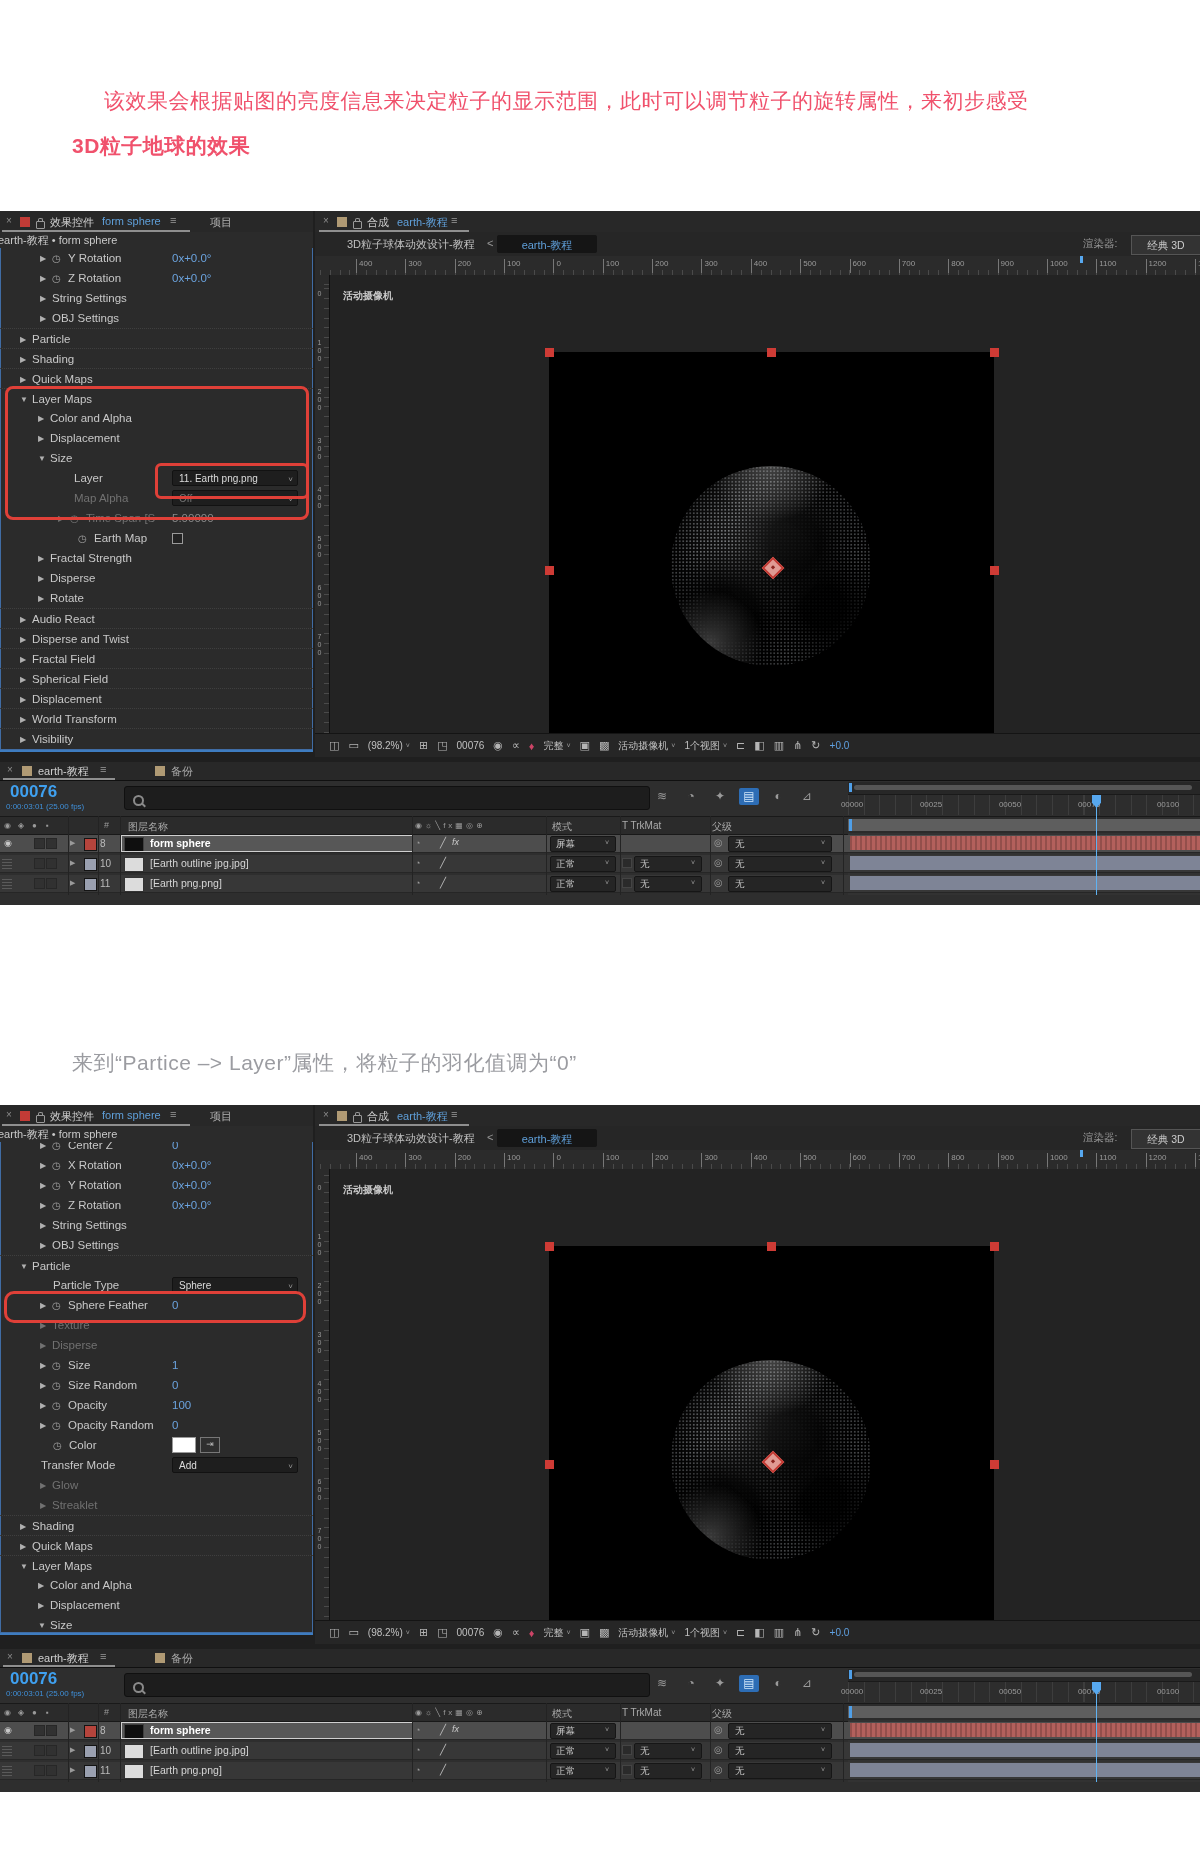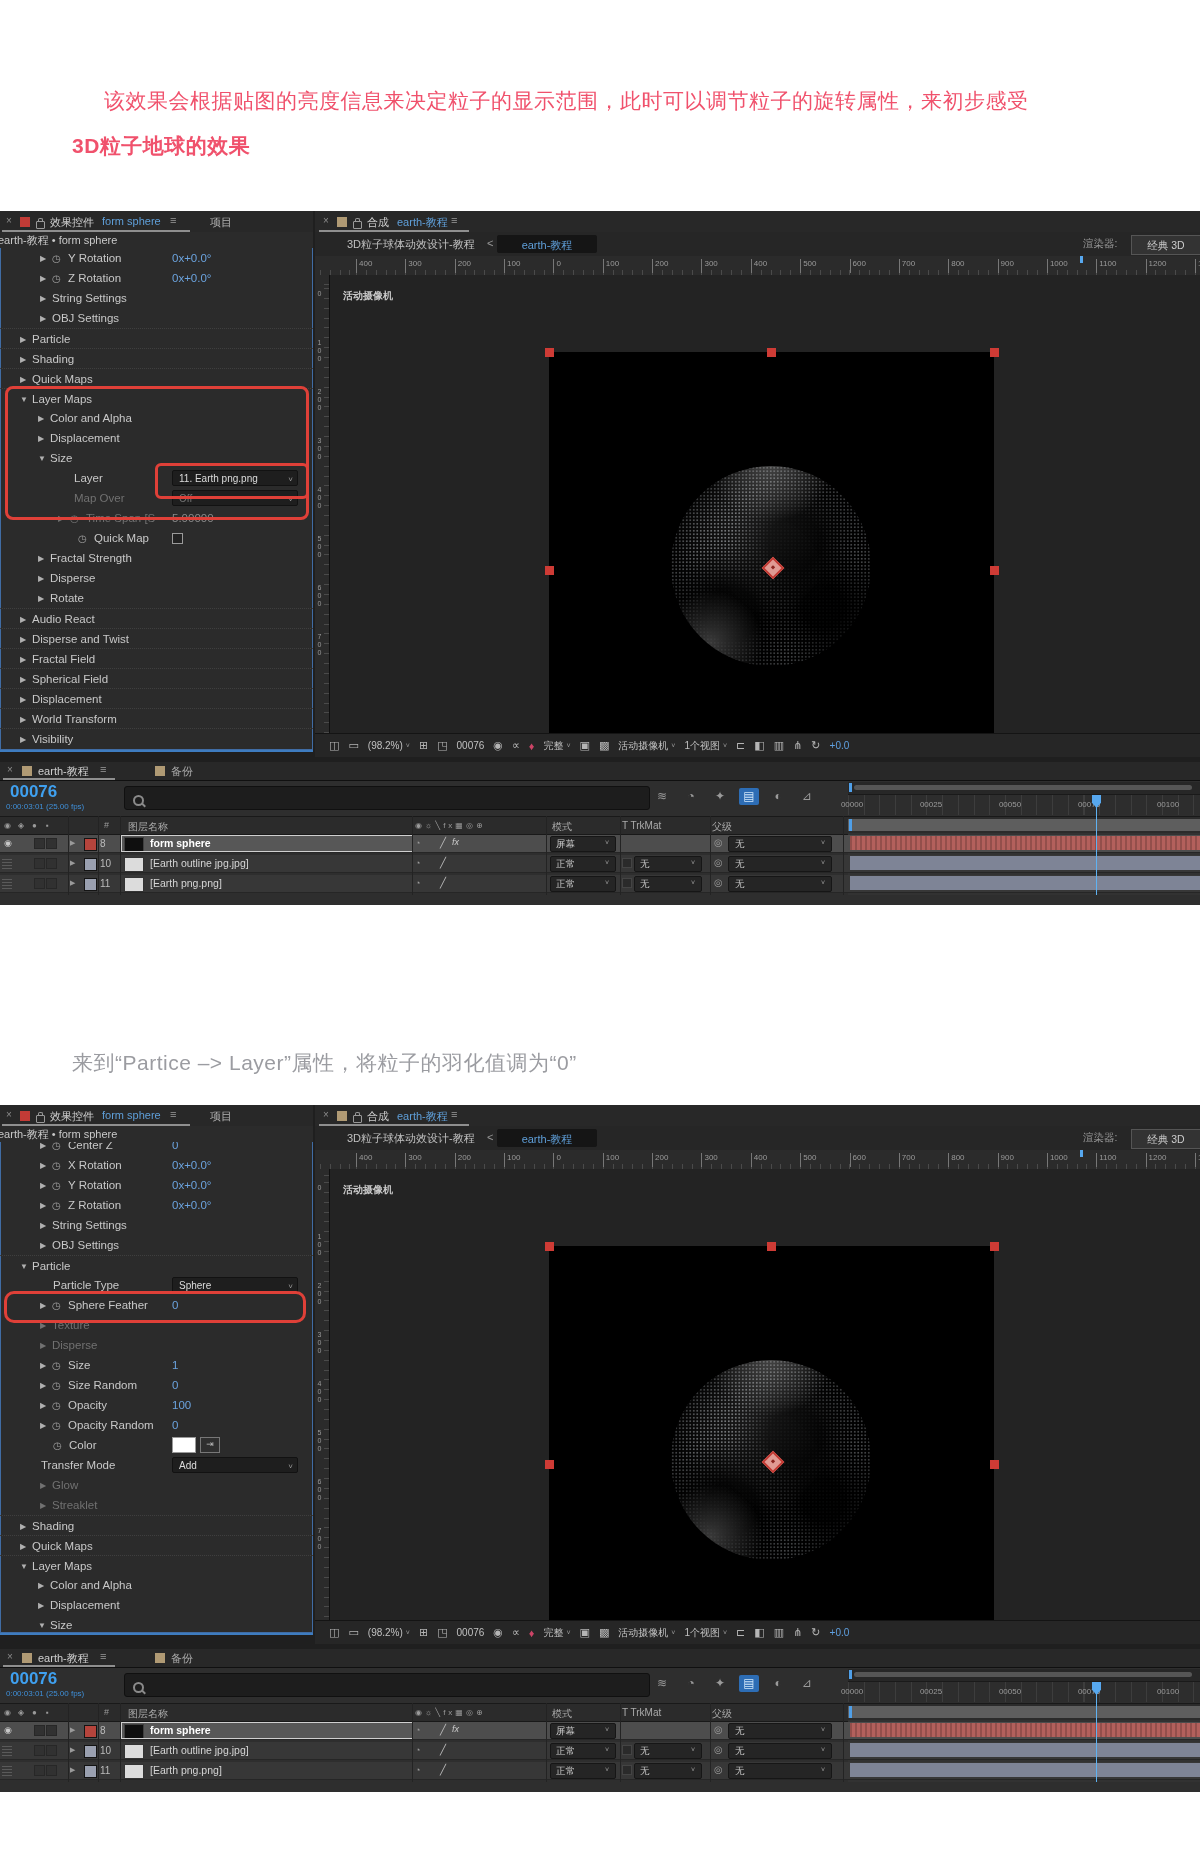--- a/index.html
+++ b/index.html
@@ -121,32 +121,32 @@
         </div>
         <div class="ep-row" style="top: 237px; padding-left: 38px;">
           <span class="arrow">▼</span>
           <span>Size</span>
         </div>
         <div class="ep-row" style="top: 257px; padding-left: 74px;">
           <span>Layer</span>
           <span class="dd">11. Earth png.png<span class="caret">˅</span></span>
         </div>
         <div class="ep-row dim" style="top: 277px; padding-left: 74px;">
-          <span>Map Over</span>
+          <span>Map Alpha</span>
           <span class="dd">Off<span class="caret">˅</span></span>
         </div>
         <div class="ep-row dim" style="top: 297px; padding-left: 58px;">
           <span class="arrow">▶</span>
           <span class="stopw">◷</span>
           <span>Time Span [S</span>
           <span class="val">5.00000</span>
         </div>
         <div class="ep-row" style="top: 317px; padding-left: 78px;">
           <span class="stopw">◷</span>
-          <span>Quick Map</span>
+          <span>Earth Map</span>
           <span class="cb"></span>
         </div>
         <div class="ep-row" style="top: 337px; padding-left: 38px;">
           <span class="arrow">▶</span>
           <span>Fractal Strength</span>
         </div>
         <div class="ep-row" style="top: 357px; padding-left: 38px;">
           <span class="arrow">▶</span>
           <span>Disperse</span>
         </div>

